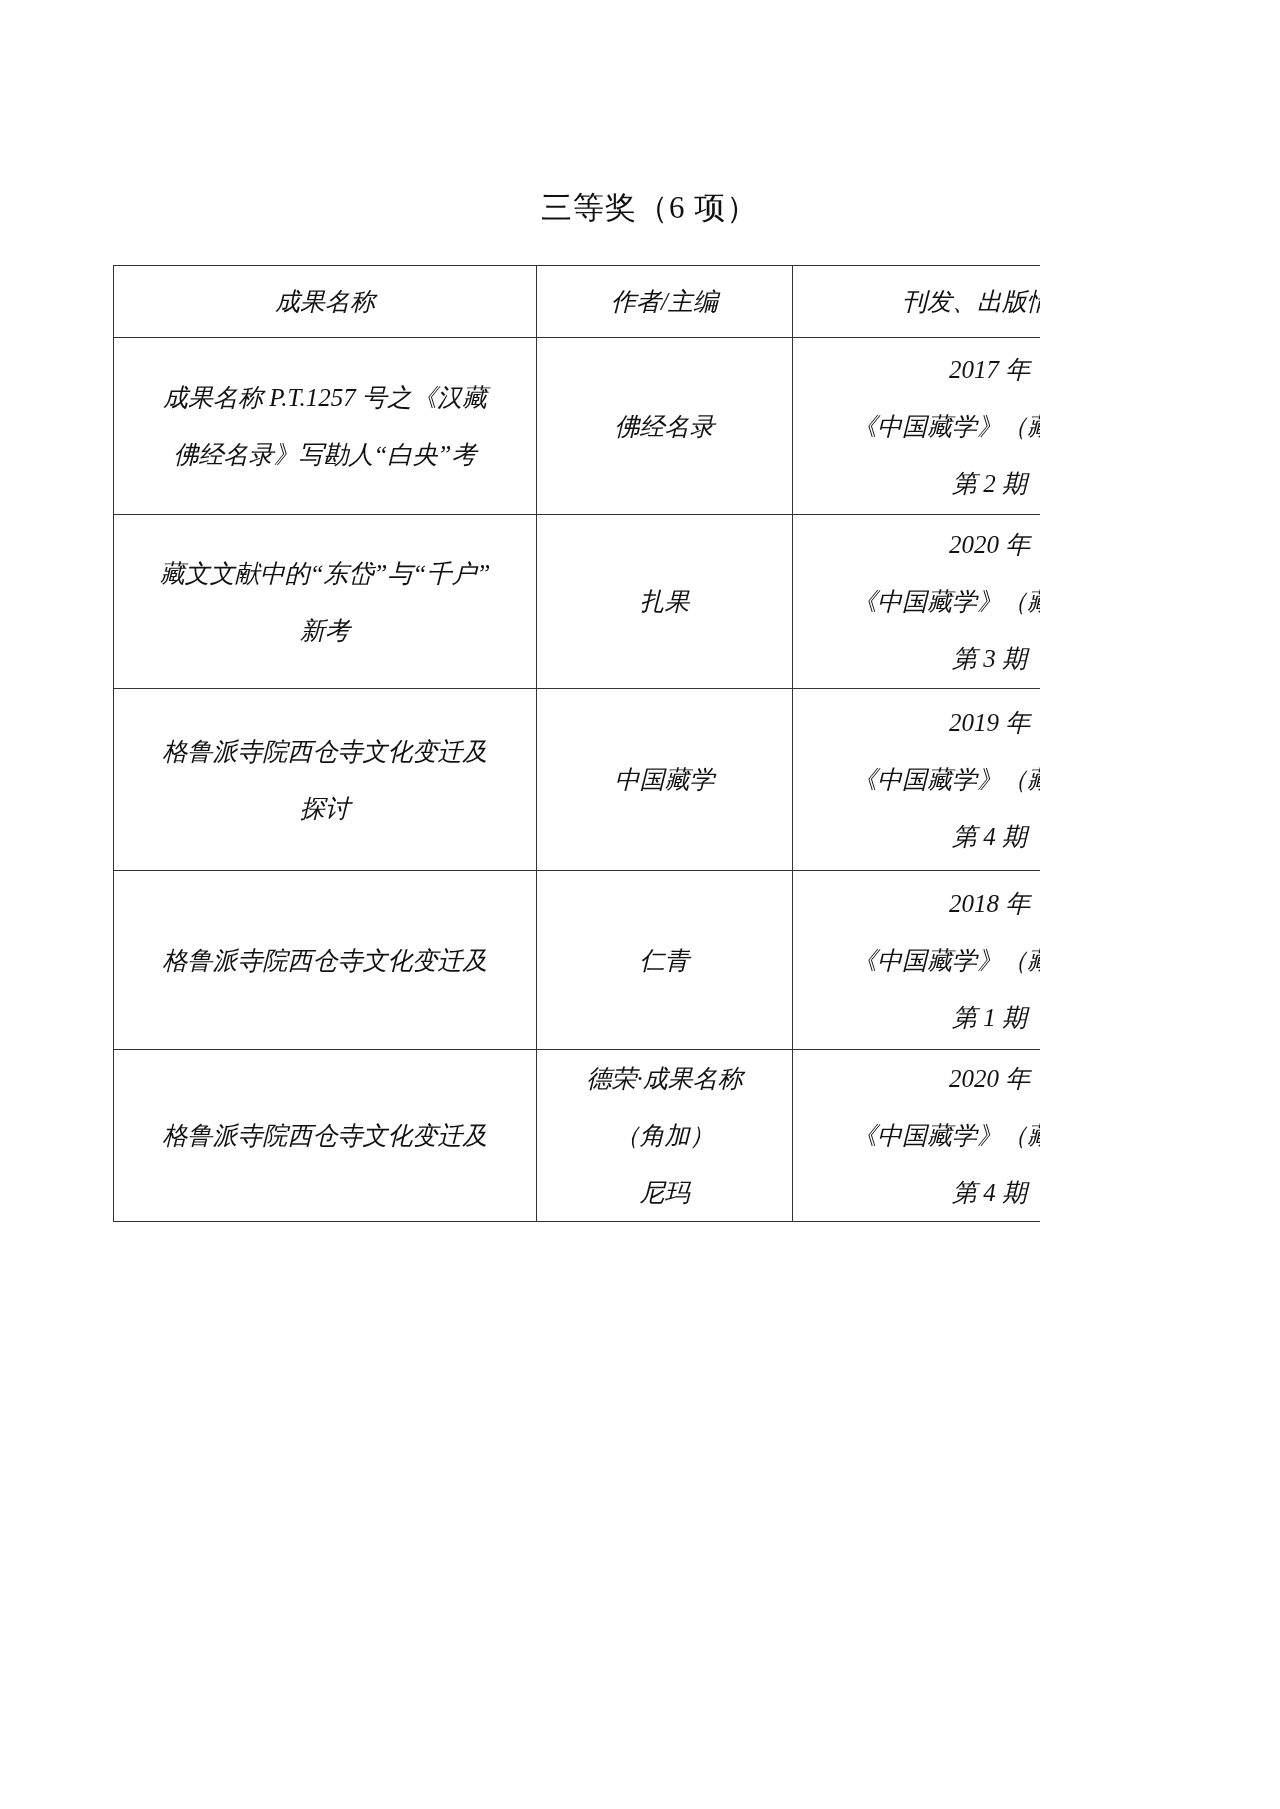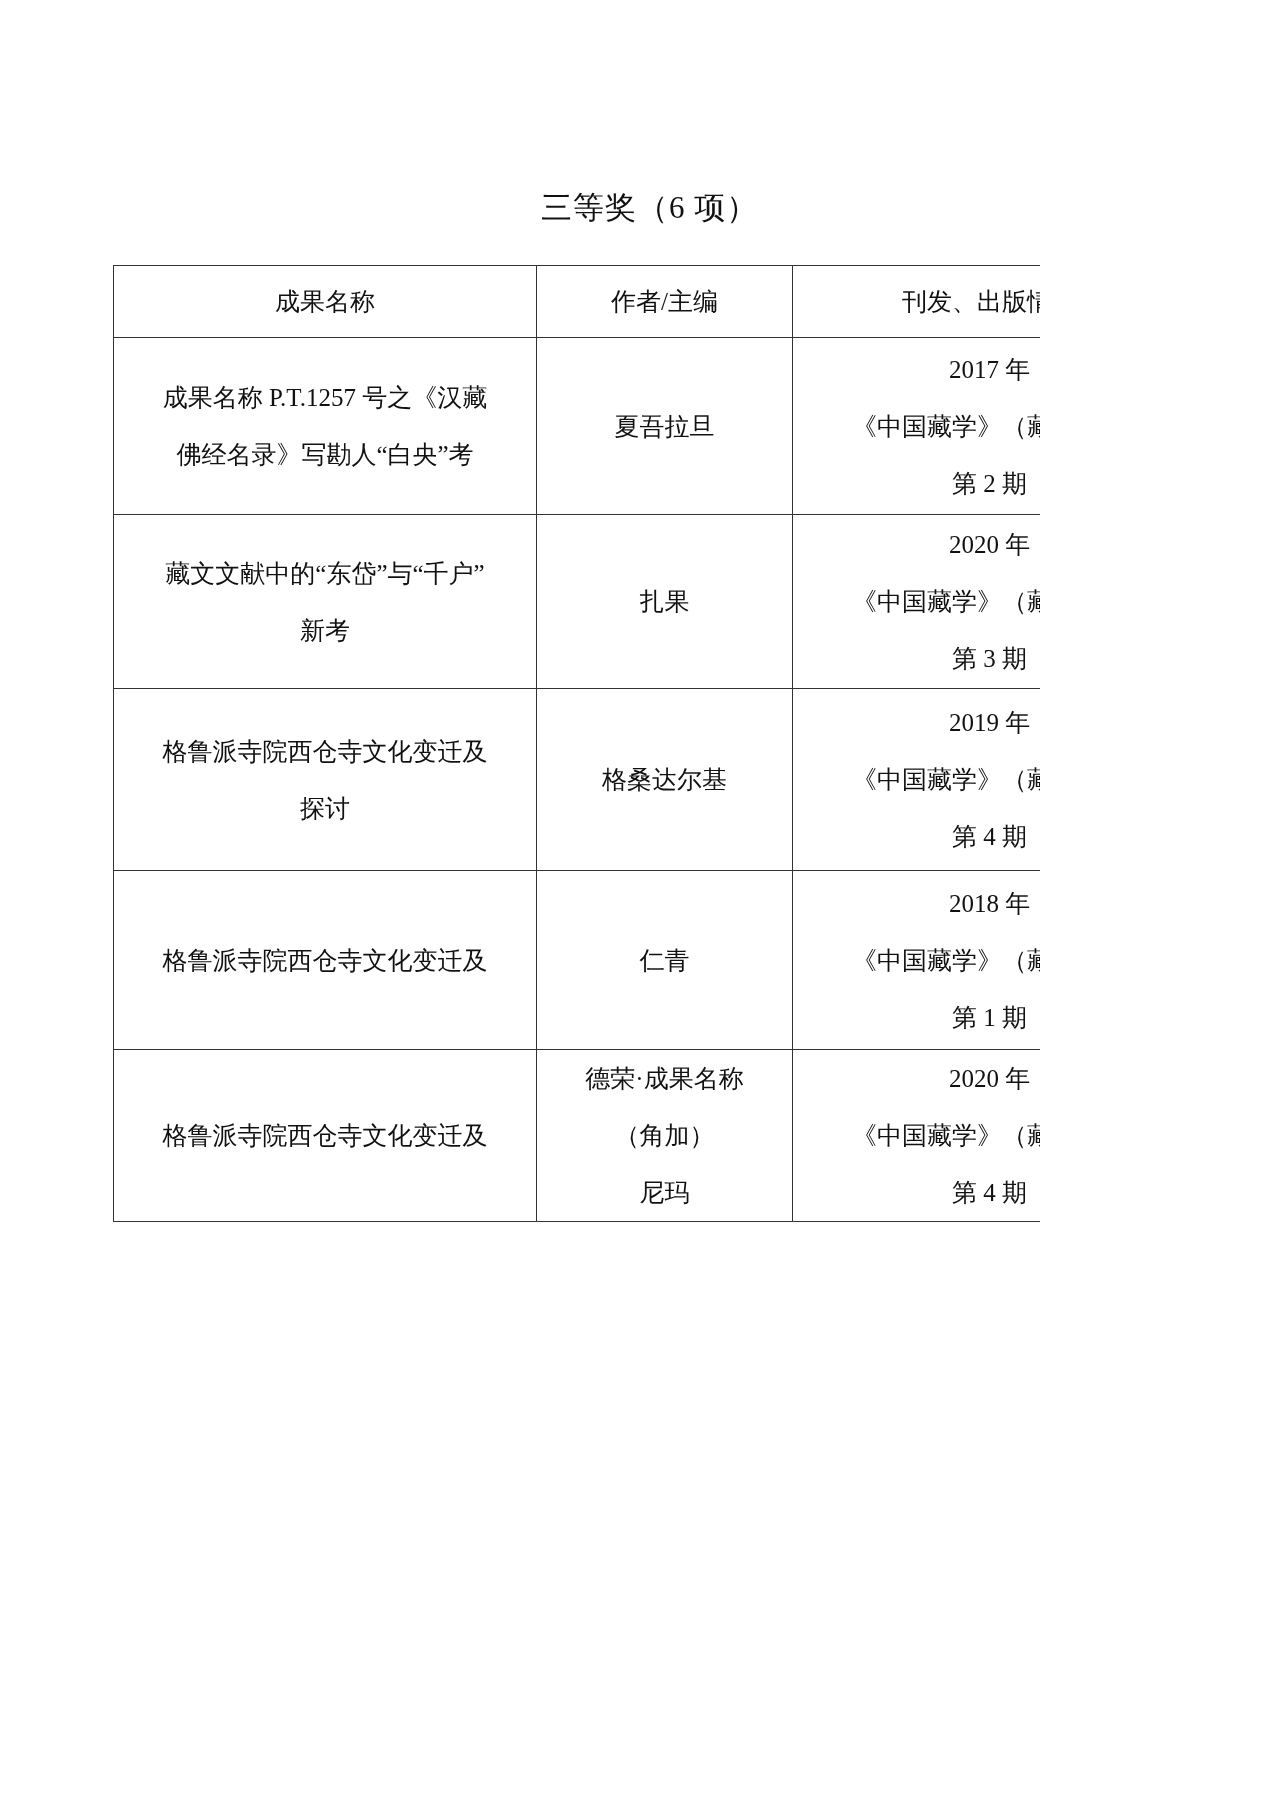--- a/index.html
+++ b/index.html
@@ -28,20 +28,21 @@
     letter-spacing: 1px;
     white-space: pre;
   }
   table.awards {
     position: absolute;
     left: 113px;
     top: 265px;
     width: 1073px;
     border-collapse: collapse;
     table-layout: fixed;
+    font-style: italic;
   }
   table.awards td, table.awards th {
     border: 1px solid #333333;
     text-align: center;
     vertical-align: middle;
     font-size: 25px;
     font-weight: normal;
     padding: 0 6px;
     white-space: pre-line;
     line-height: 57px;
@@ -73,37 +74,37 @@
     </colgroup>
     <tbody>
       <tr class="hrow">
         <th>成果名称</th>
         <th>作者/主编</th>
         <th>刊发、出版情况</th>
       </tr>
       <tr class="r0">
         <td>成果名称 P.T.1257 号之《汉藏
 佛经名录》写勘人“白央”考</td>
-        <td>夏吾拉旦</td>
+        <td>佛经名录</td>
         <td>2017 年
 《中国藏学》（藏文版）
 第 2 期</td>
       </tr>
       <tr class="r1">
         <td>藏文文献中的“东岱”与“千户”
 新考</td>
         <td>扎果</td>
         <td>2020 年
 《中国藏学》（藏文版）
 第 3 期</td>
       </tr>
       <tr class="r2">
         <td>格鲁派寺院西仓寺文化变迁及
 探讨</td>
-        <td>格桑达尔基</td>
+        <td>中国藏学</td>
         <td>2019 年
 《中国藏学》（藏文版）
 第 4 期</td>
       </tr>
       <tr class="r4">
         <td>格鲁派寺院西仓寺文化变迁及</td>
         <td>仁青</td>
         <td>2018 年
 《中国藏学》（藏文版）
 第 1 期</td>

